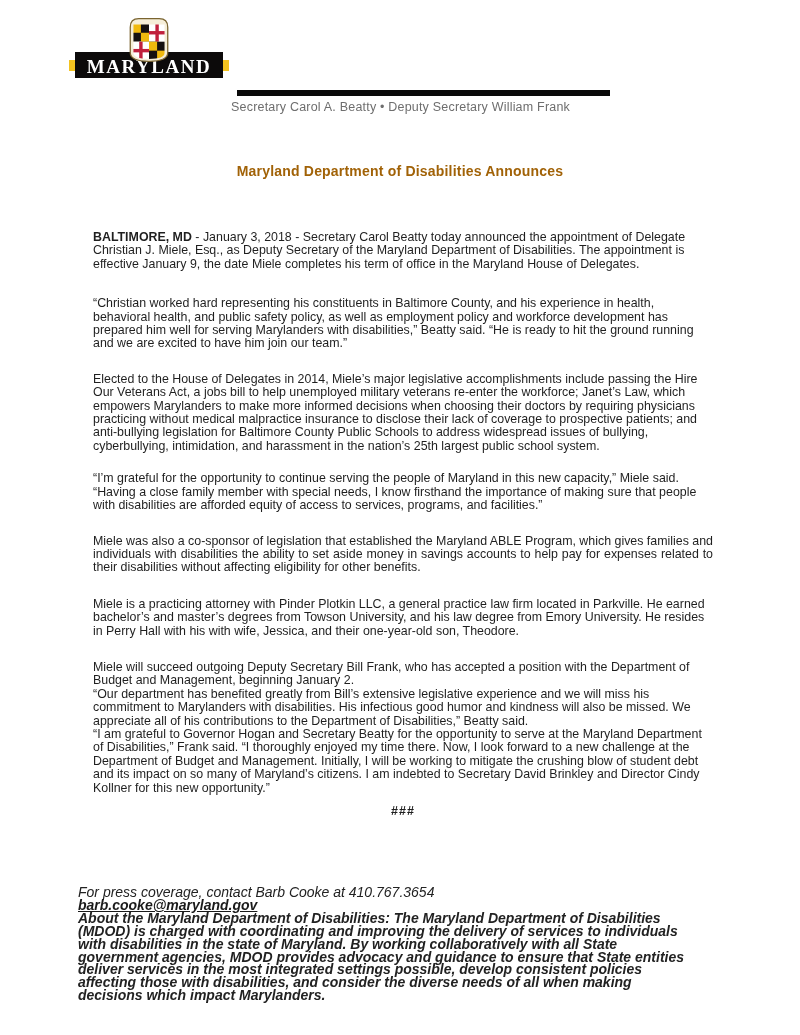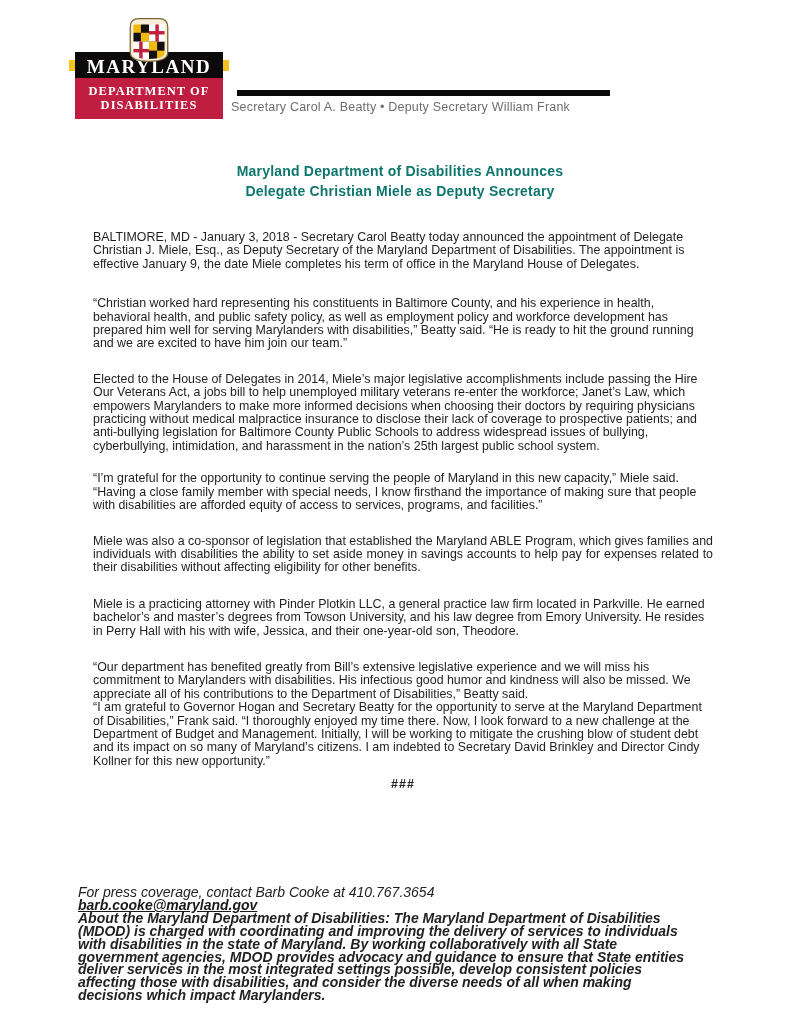--- a/index.html
+++ b/index.html
@@ -45,30 +45,30 @@
   .rule { position:absolute; left:237px; top:90px; width:373px; height:6px; background:#0a0a0a; }
   .byline {
     position:absolute; left:231px; top:100px;
     font-size:12.5px; color:#6e6e6e; letter-spacing:0.2px;
   }
 
   
   .doc-title {
     position:absolute; top:161px; left:0; width:800px; margin:0;
     text-align:center; font-size:14px; font-weight:700;
-    line-height:20px; color:#0f766e; letter-spacing:0.2px;
+    line-height:20px; color:#a16207; letter-spacing:0.2px;
   }
   .doc-title span { display:block; }
 
   
   .content { position:absolute; left:93px; top:231px; width:620px; }
   .para {
     margin:0; font-size:12.4px; line-height:13.4px; color:#1f1f1f;
   }
-  .lead { font-weight:400;text-align:right; }
+  .lead { font-weight:700;text-align:right; }
   .just { text-align:justify; }
   .mb26 { margin-bottom:26px; }
   .mb23 { margin-bottom:23px; }
   .mb22 { margin-bottom:22px; }
   .mb19 { margin-bottom:19px; }
   .mb17 { margin-bottom:23px; }
   .nm   { margin-bottom:0; }
   .endmark {
     margin-top:9px; text-align:center;
     font-size:12.5px; letter-spacing:1px; color:#1f1f1f; font-weight:700;
@@ -111,47 +111,43 @@
           <rect x="11" y="37.5" width="19" height="4" fill="#c0203c"></rect>
           <rect x="30" y="29" width="19" height="21" fill="#151010"></rect>
           <rect x="30" y="29" width="9.5" height="10.5" fill="#f0b90e"></rect>
           <rect x="39.5" y="39.5" width="9.5" height="10.5" fill="#f0b90e"></rect>
         </g>
         <path d="M11 8 h38 v34 q0 8 -19 8 q-19 0 -19 -8 Z" fill="none" stroke="#f6eed8" stroke-width="1.5"></path>
       </svg>
       <div class="band">
         <span>MARYLAND</span>
       </div>
-      <div class="redblock">
-        <div>DEPARTMENT OF</div>
-        <div>DISABILITIES</div>
-      </div>
     </div>
     <div class="rule"></div>
     <div class="byline">Secretary Carol A. Beatty • Deputy Secretary William Frank</div>
   </header>
 
   <h1 class="doc-title">
     <span>Maryland Department of Disabilities Announces</span>
-    <span>Delegate Christian Miele as Deputy Secretary</span>
   </h1>
 
   <main class="content">
     <p class="para mb26"><strong class="lead">BALTIMORE, MD</strong><span> - January 3, 2018 - Secretary Carol Beatty today announced the appointment of Delegate Christian J. Miele, Esq., as Deputy Secretary of the Maryland Department of Disabilities. The appointment is effective January 9, the date Miele completes his term of office in the Maryland House of Delegates.</span></p>
 
     <p class="para mb22">“Christian worked hard representing his constituents in Baltimore County, and his experience in health, behavioral health, and public safety policy, as well as employment policy and workforce development has prepared him well for serving Marylanders with disabilities,” Beatty said. “He is ready to hit the ground running and we are excited to have him join our team.”</p>
 
     <p class="para mb19">Elected to the House of Delegates in 2014, Miele’s major legislative accomplishments include passing the Hire Our Veterans Act, a jobs bill to help unemployed military veterans re-enter the workforce; Janet’s Law, which empowers Marylanders to make more informed decisions when choosing their doctors by requiring physicians practicing without medical malpractice insurance to disclose their lack of coverage to prospective patients; and anti-bullying legislation for Baltimore County Public Schools to address widespread issues of bullying, cyberbullying, intimidation, and harassment in the nation’s 25th largest public school system.</p>
 
     <p class="para mb22">“I’m grateful for the opportunity to continue serving the people of Maryland in this new capacity,” Miele said. “Having a close family member with special needs, I know firsthand the importance of making sure that people with disabilities are afforded equity of access to services, programs, and facilities.”</p>
 
     <p class="para just mb23">Miele was also a co-sponsor of legislation that established the Maryland ABLE Program, which gives families and individuals with disabilities the ability to set aside money in savings accounts to help pay for expenses related to their disabilities without affecting eligibility for other benefits.</p>
 
     <p class="para mb17">Miele is a practicing attorney with Pinder Plotkin LLC, a general practice law firm located in Parkville. He earned bachelor’s and master’s degrees from Towson University, and his law degree from Emory University. He resides in Perry Hall with his with wife, Jessica, and their one-year-old son, Theodore.</p>
 
+    <p class="para nm">Miele will succeed outgoing Deputy Secretary Bill Frank, who has accepted a position with the Department of Budget and Management, beginning January 2.</p>
     <p class="para nm">“Our department has benefited greatly from Bill’s extensive legislative experience and we will miss his commitment to Marylanders with disabilities. His infectious good humor and kindness will also be missed. We appreciate all of his contributions to the Department of Disabilities,” Beatty said.</p>
     <p class="para nm">“I am grateful to Governor Hogan and Secretary Beatty for the opportunity to serve at the Maryland Department of Disabilities,” Frank said. “I thoroughly enjoyed my time there. Now, I look forward to a new challenge at the Department of Budget and Management. Initially, I will be working to mitigate the crushing blow of student debt and its impact on so many of Maryland’s citizens. I am indebted to Secretary David Brinkley and Director Cindy Kollner for this new opportunity.”</p>
 
     <div class="endmark">###</div>
   </main>
 
   <footer class="footnote">
     <div>For press coverage, contact Barb Cooke at 410.767.3654</div>
     <a class="email" href="#">barb.cooke@maryland.gov</a>
     <div class="fabout">About the Maryland Department of Disabilities: The Maryland Department of Disabilities (MDOD) is charged with coordinating and improving the delivery of services to individuals with disabilities in the state of Maryland.  By working collaboratively with all State government agencies, MDOD provides advocacy and guidance to ensure that State entities deliver services in the most integrated settings possible, develop consistent policies affecting those with disabilities, and consider the diverse needs of all when making decisions which impact Marylanders.</div>

